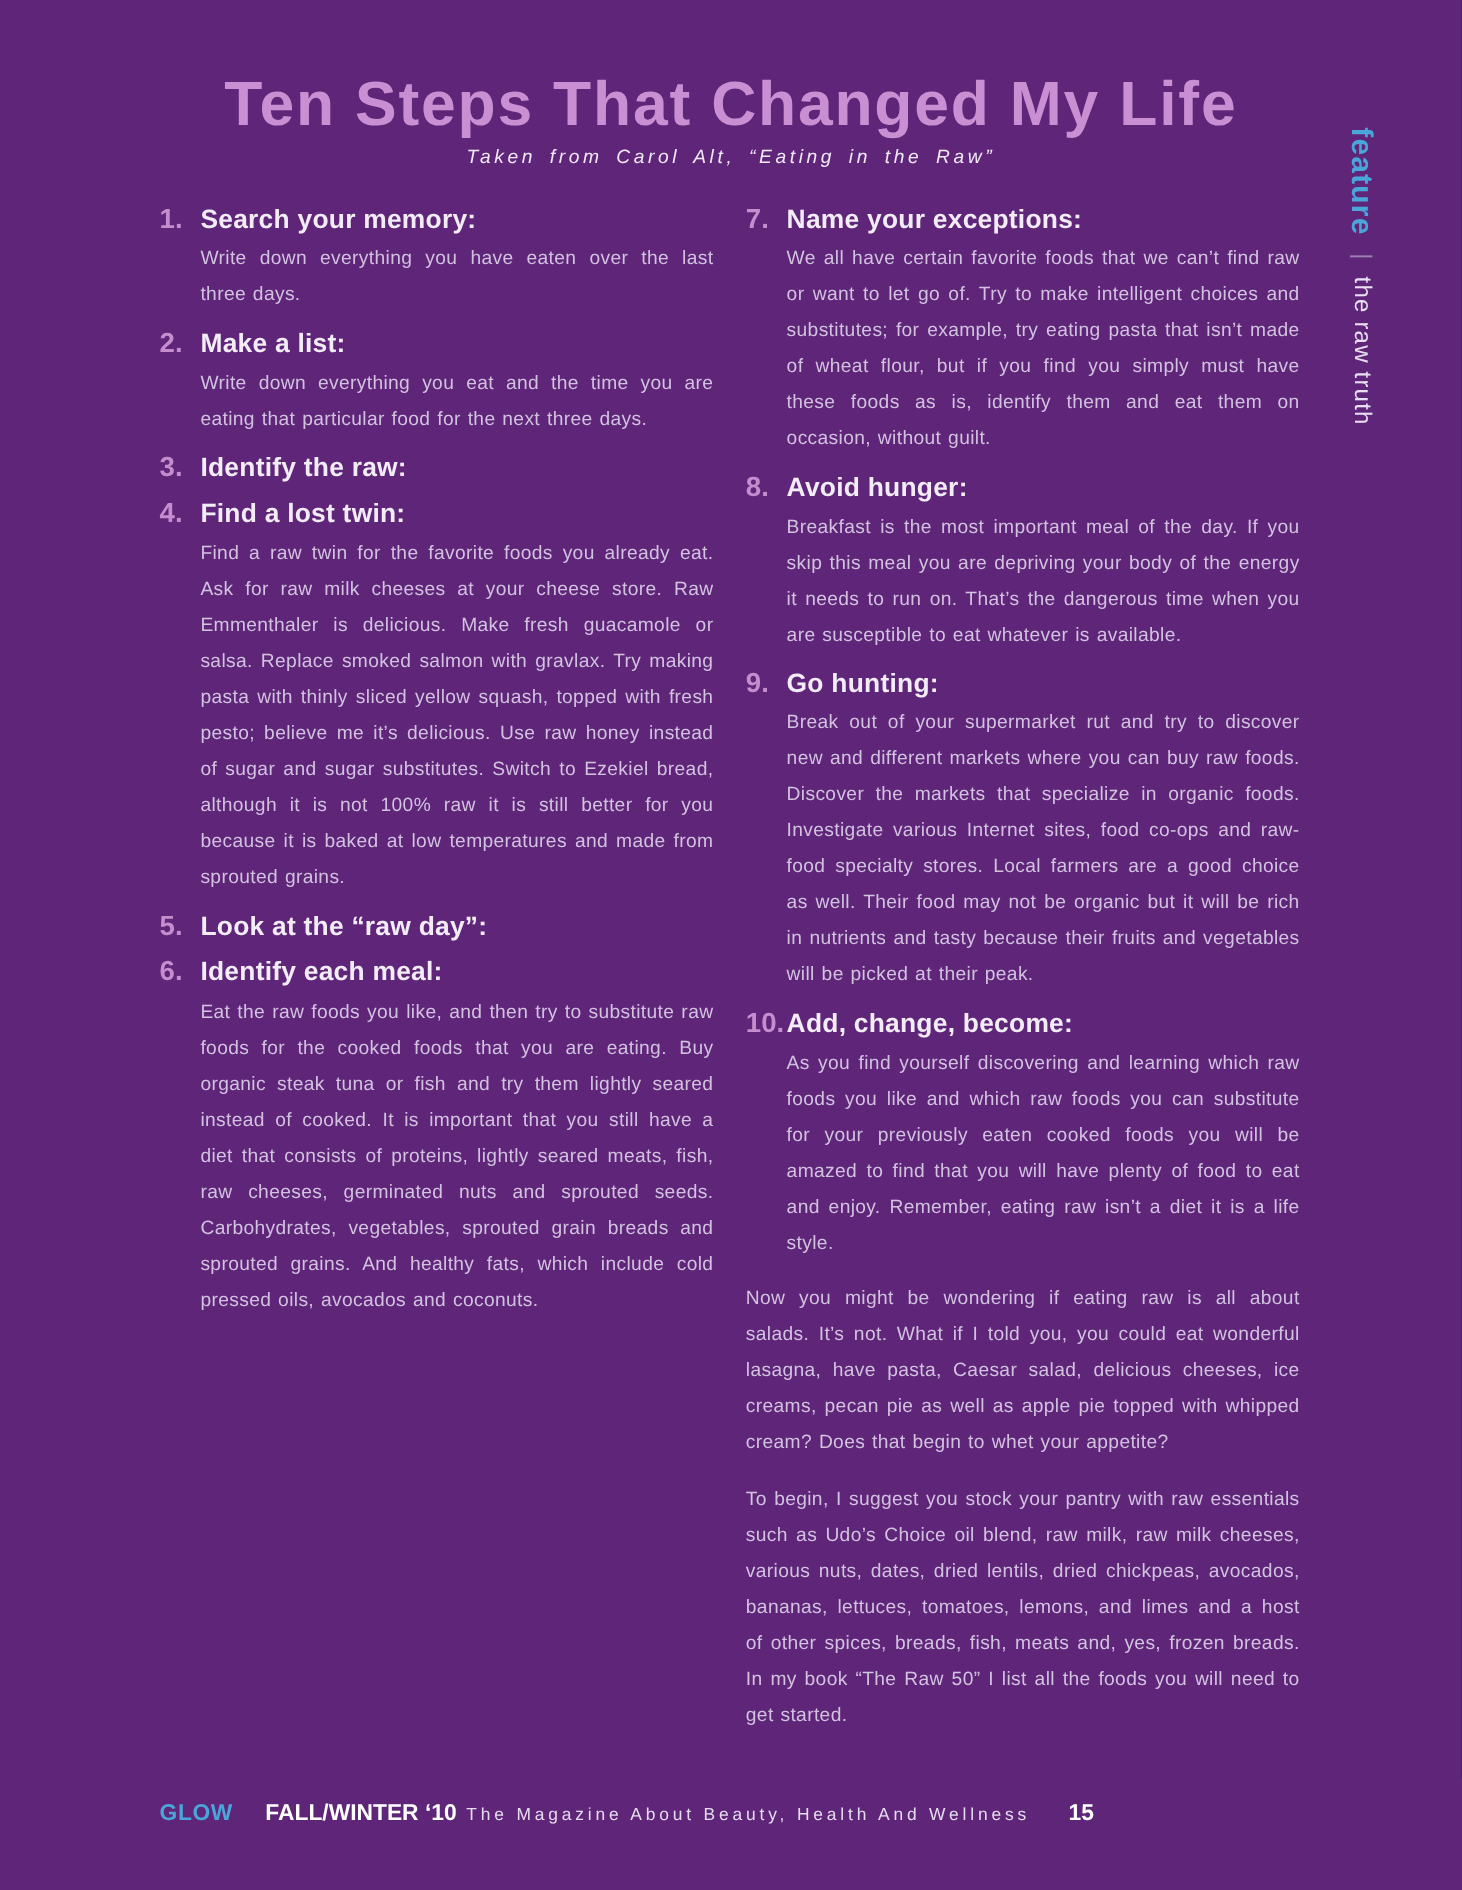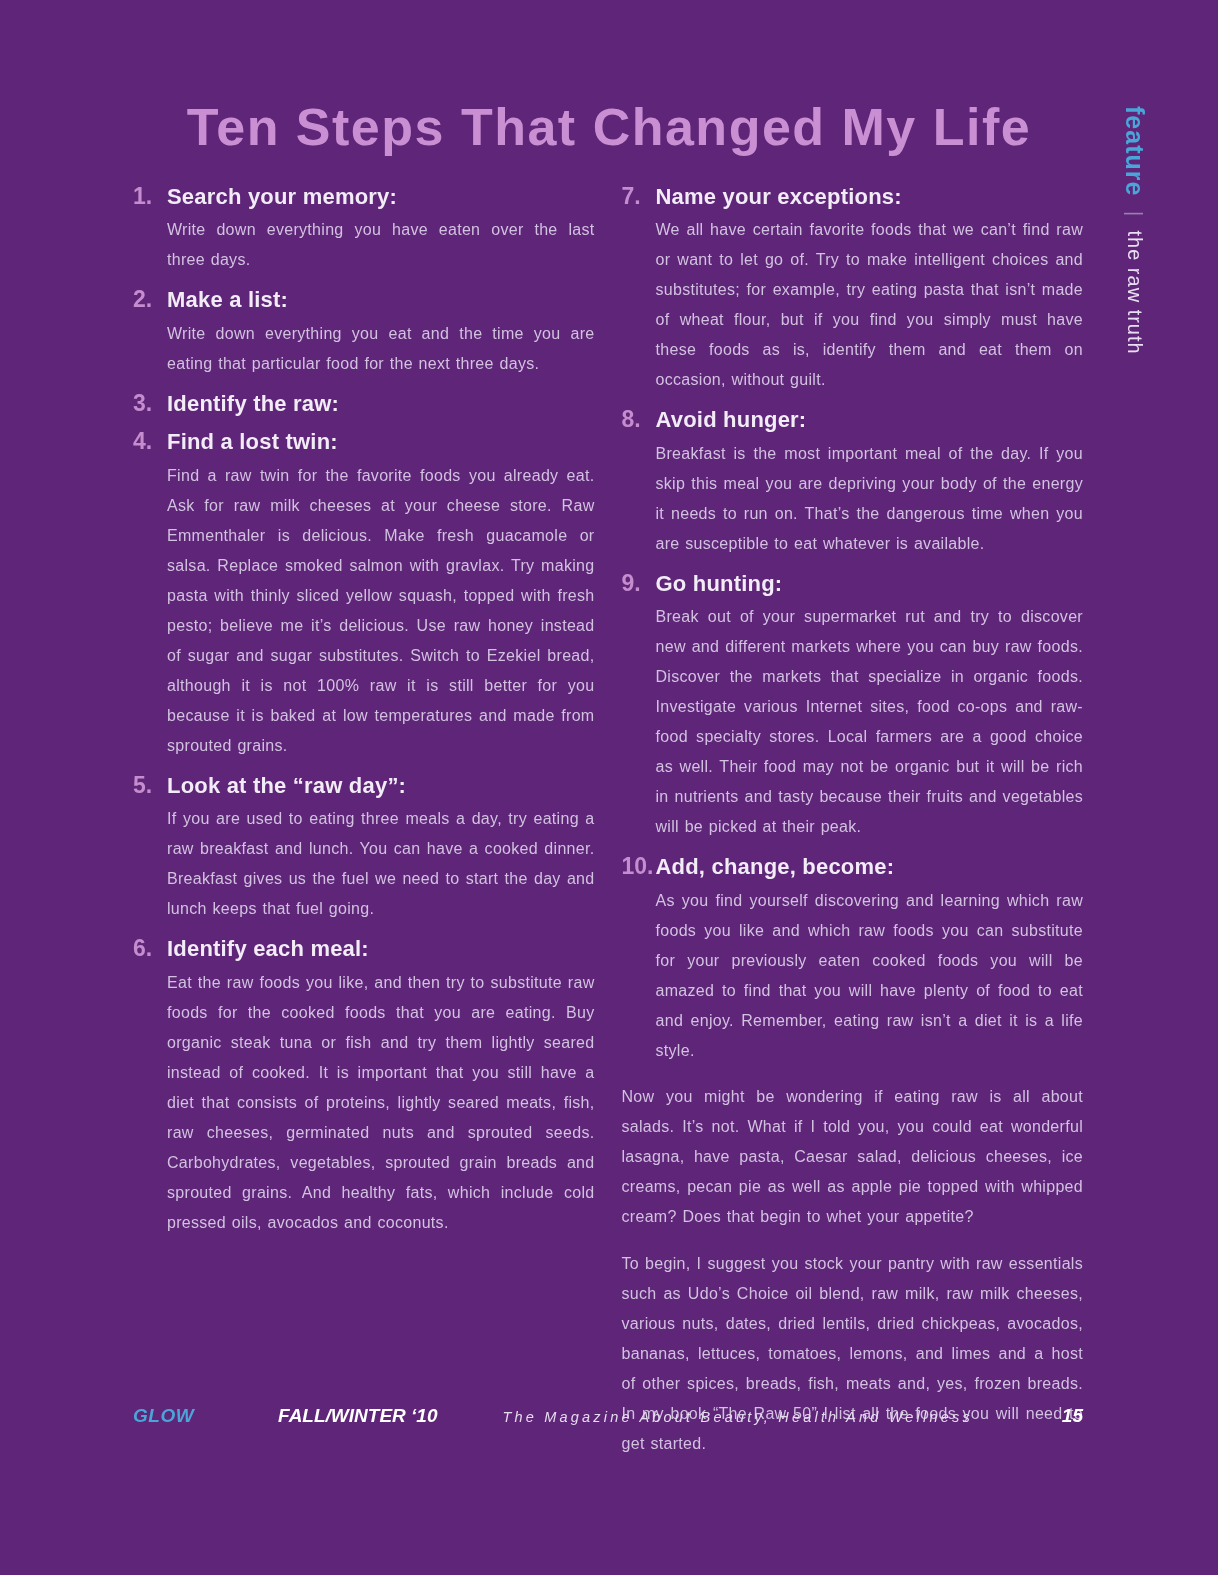--- a/index.html
+++ b/index.html
@@ -7,21 +7,21 @@
   .page {
     position: relative;
     width: 1218px;
     height: 1575px;
     background: #5e2578;
     font-family: "Liberation Sans", sans-serif;
     overflow: hidden;
     margin: 0 auto;
   }
   
-  .header { padding-top: 100px; text-align: center; }
+  .header { padding-top: 60px; text-align: center; }
   .title {
     font-size: 52px;
     font-weight: bold;
     letter-spacing: 1.5px;
     color: #c98fd2;
     line-height: 1.05;
   }
   .subtitle {
     margin-top: 8px;
     font-style: italic;
@@ -96,25 +96,24 @@
   .sidebar-section {
     font-size: 20px;
     letter-spacing: 1px;
     color: #e9dff2;
   }
   
   .footer {
     position: absolute;
     left: 133px;
     right: 135px;
-    top: 1396px;
+    top: 1492px;
     display: flex;
     align-items: baseline;
-    justify-content: space-between;
-    font-style: italic;
+    justify-content: flex-start;
   }
   .footer-brand {
     font-size: 19px;
     font-weight: bold;
     letter-spacing: 0.5px;
     color: #4aa5d8;
   }
   .footer-issue {
     font-size: 19px;
     font-weight: bold;
@@ -142,20 +141,21 @@
 <div class="page">
 
   <aside class="sidebar">
     <span class="sidebar-feature">feature</span>
     <span class="sidebar-divider">|</span>
     <span class="sidebar-section">the raw truth</span>
   </aside>
 
   <header class="header">
     <h1 class="title">Ten Steps That Changed My Life</h1>
+    <div class="subtitle">Taken from Carol Alt, “Eating in the Raw”</div>
   </header>
 
   <main class="columns">
 
     <div class="col">
       <section class="step">
         <div class="step-head">
           <span class="step-num">1.</span>
           <h3 class="step-heading">Search your memory:</h3>
         </div>
@@ -179,21 +179,20 @@
           <span class="step-num">4.</span>
           <h3 class="step-heading">Find a lost twin:</h3>
         </div>
         <p class="step-body">Find a raw twin for the favorite foods you already eat. Ask for raw milk cheeses at your cheese store. Raw Emmenthaler is delicious. Make fresh guacamole or salsa. Replace smoked salmon with gravlax. Try making pasta with thinly sliced yellow squash, topped with fresh pesto; believe me it’s delicious. Use raw honey instead of sugar and sugar substitutes. Switch to Ezekiel bread, although it is not 100% raw it is still better for you because it is baked at low temperatures and made from sprouted grains.</p>
       </section>
       <section class="step">
         <div class="step-head">
           <span class="step-num">5.</span>
           <h3 class="step-heading">Look at the “raw day”:</h3>
         </div>
-        <p class="step-body">If you are used to eating three meals a day, try eating a raw breakfast and lunch. You can have a cooked dinner. Breakfast gives us the fuel we need to start the day and lunch keeps that fuel going.</p>
       </section>
       <section class="step">
         <div class="step-head">
           <span class="step-num">6.</span>
           <h3 class="step-heading">Identify each meal:</h3>
         </div>
         <p class="step-body">Eat the raw foods you like, and then try to substitute raw foods for the cooked foods that you are eating. Buy organic steak tuna or fish and try them lightly seared instead of cooked. It is important that you still have a diet that consists of proteins, lightly seared meats, fish, raw cheeses, germinated nuts and sprouted seeds. Carbohydrates, vegetables, sprouted grain breads and sprouted grains. And healthy fats, which include cold pressed oils, avocados and coconuts.</p>
       </section>
     </div>
 

